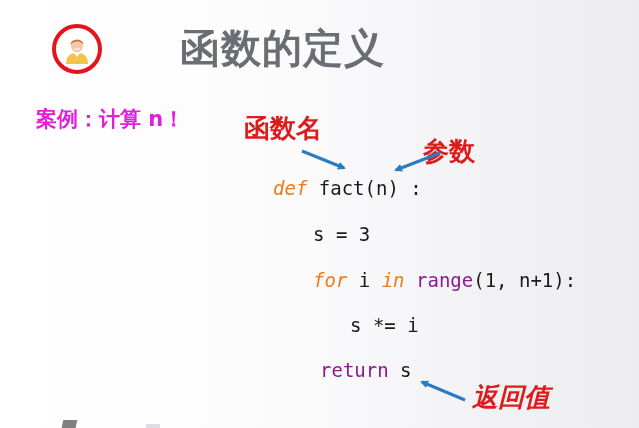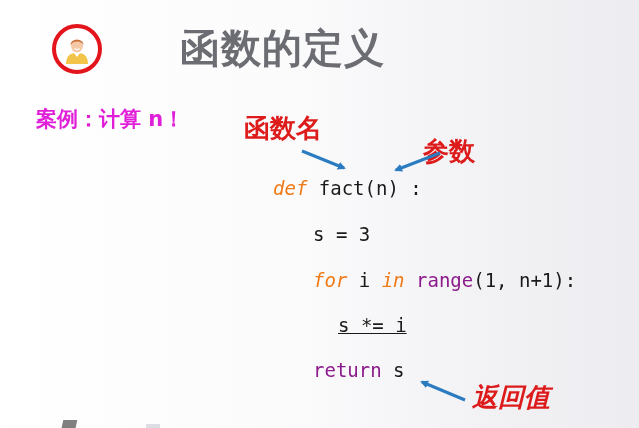--- a/index.html
+++ b/index.html
@@ -66,17 +66,17 @@
     </marker>
   </defs>
   <line x1="302" y1="151" x2="344" y2="168" stroke="#2b7bc0" stroke-width="3" marker-end="url(#ah)"></line>
   <line x1="440" y1="153" x2="396" y2="170" stroke="#2b7bc0" stroke-width="3" marker-end="url(#ah)"></line>
   <line x1="465" y1="400" x2="422" y2="382" stroke="#2b7bc0" stroke-width="3" marker-end="url(#ah)"></line>
 </svg>
 
 <div class="abs code" style="left:273px; top:176px;"><span class="kw-orange">def</span><span> fact(n) :</span></div>
 <div class="abs code" style="left:313px; top:222px;">s = 3</div>
 <div class="abs code" style="left:313px; top:268px;"><span class="kw-orange">for</span><span> i </span><span class="kw-orange">in</span><span> </span><span class="kw-purple">range</span><span>(1, n+1):</span></div>
-<div class="abs code" style="left:338px; top:313px;text-decoration:underline;">s *= i</div>
-<div class="abs code" style="left:313px; top:358px;"><span class="kw-purple">return</span><span> s</span></div>
+<div class="abs code" style="left:350px; top:313px;">s *= i</div>
+<div class="abs code" style="left:320px; top:358px;"><span class="kw-purple">return</span><span> s</span></div>
 
 <div class="abs deco"></div>
 <div class="abs deco2"></div>
 
 </body></html>

